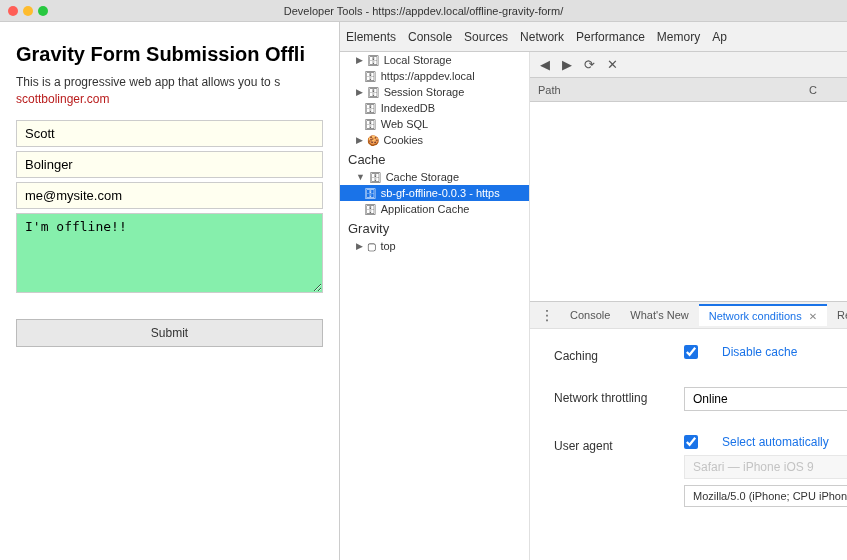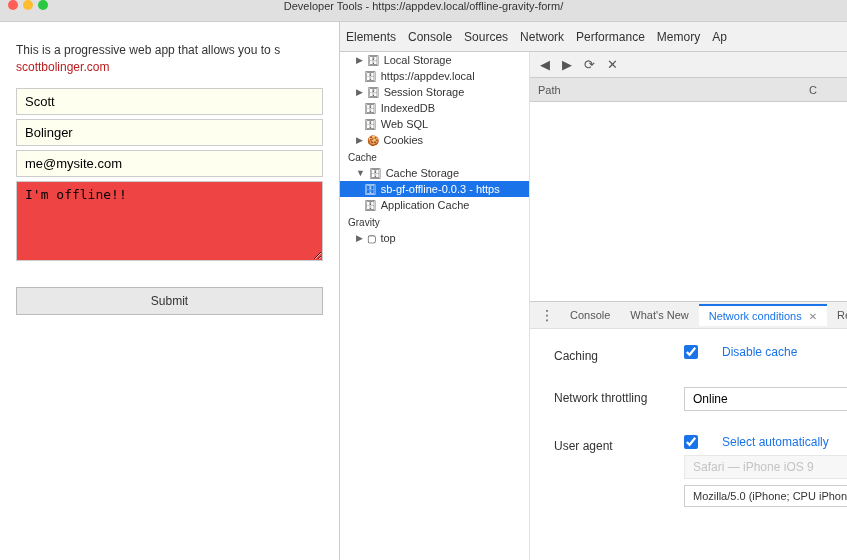--- a/index.html
+++ b/index.html
@@ -12,20 +12,21 @@
       overflow: hidden;
       display: flex;
       flex-direction: column;
     }
 
     
     .title-bar {
       background: #e0e0e0;
       height: 22px;
       display: flex;
+      align-items: center;
       padding: 0 8px;
       font-size: 11px;
       color: #333;
       border-bottom: 1px solid #ccc;
       justify-content: center;
     }
     .title-bar-dots {
       display: flex;
       gap: 5px;
       position: absolute;
@@ -80,21 +81,21 @@
       background: #fffff0;
       display: block;
     }
     .form-textarea {
       width: 100%;
       height: 80px;
       border: 1px solid #ccc;
       padding: 5px 8px;
       font-size: 13px;
       margin-bottom: 4px;
-      background: #ef4444;
+      background: #86efac;
       resize: vertical;
       display: block;
     }
     .form-submit {
       width: 100%;
       padding: 6px;
       background: #e8e8e8;
       border: 1px solid #bbb;
       font-size: 12px;
       cursor: pointer;
@@ -163,21 +164,21 @@
       margin-right: 4px;
       font-size: 9px;
       color: #666;
     }
     .tree-icon {
       margin-right: 4px;
       font-size: 10px;
     }
     .section-label {
       padding: 4px 8px 2px;
-      font-size: 10px;
+      font-size: 13px;
       font-weight: 500;
       color: #333;
     }
 
     
     .devtools-main {
       flex: 1;
       display: flex;
       flex-direction: column;
       overflow: hidden;
@@ -358,20 +359,21 @@
     <div class="dot dot-red"></div>
     <div class="dot dot-yellow"></div>
     <div class="dot dot-green"></div>
   </div>
   <span>Developer Tools - https://appdev.local/offline-gravity-form/</span>
 </div>
 
 <div class="main-container">
 
   <div class="web-panel">
+    <div class="web-title">Gravity Form Submission Offli</div>
     <div class="web-subtitle">
       <span>This is a progressive web app that allows you to s</span>
       <a href="#">scottbolinger.com</a>
     </div>
     <input class="form-input" type="text" value="Scott" style="">
     <input class="form-input" type="text" value="Bolinger" style="">
     <input class="form-input" type="text" value="me@mysite.com" style="">
     <textarea class="form-textarea" style="">I'm offline!!</textarea>
     <button class="form-submit">Submit</button>
   </div>

